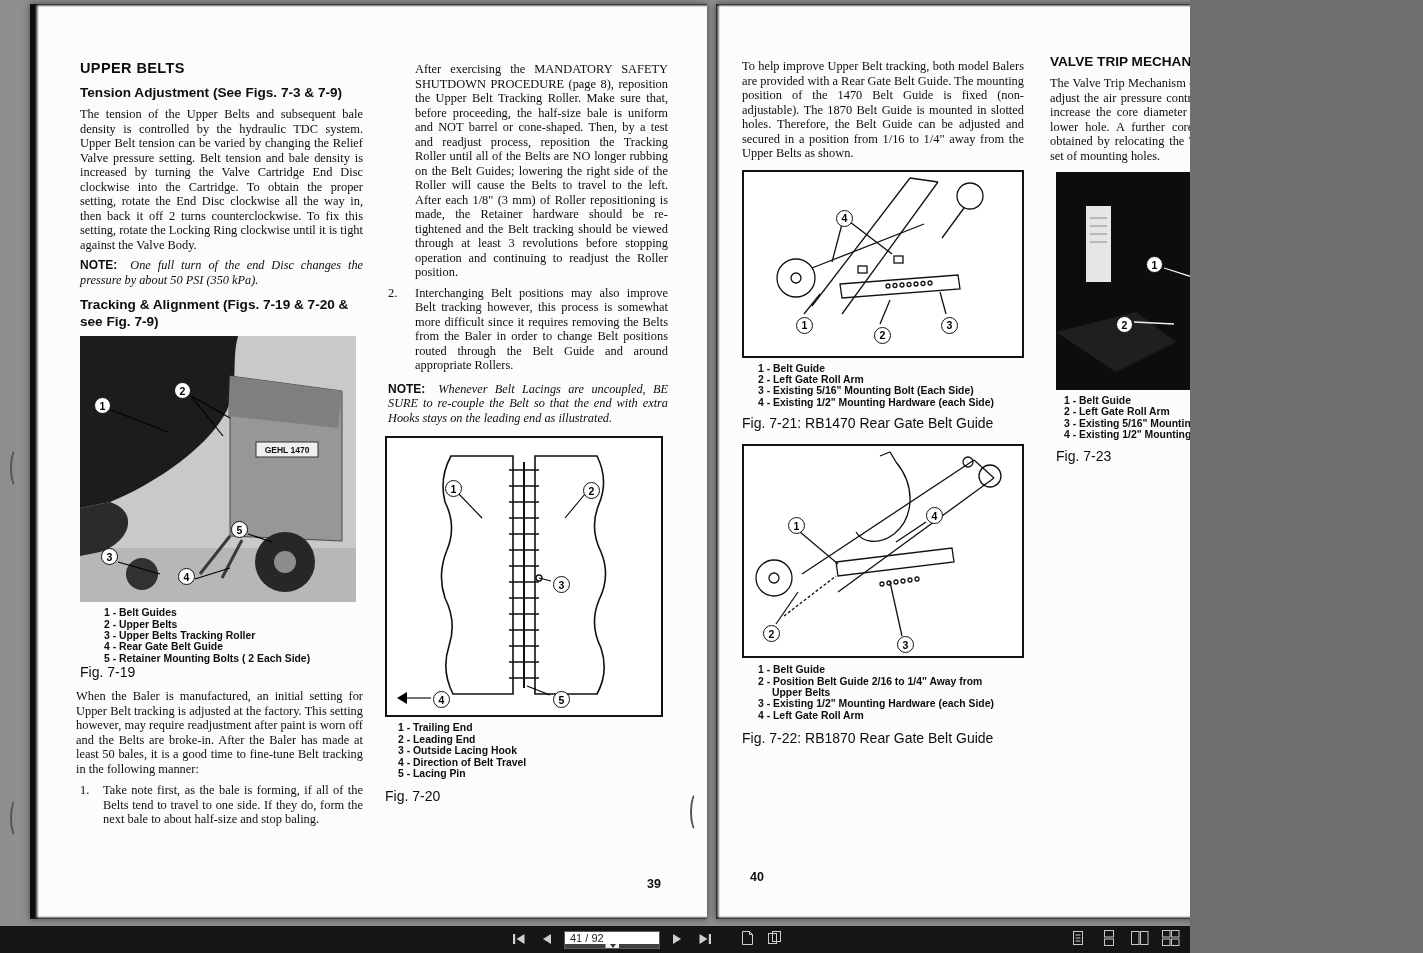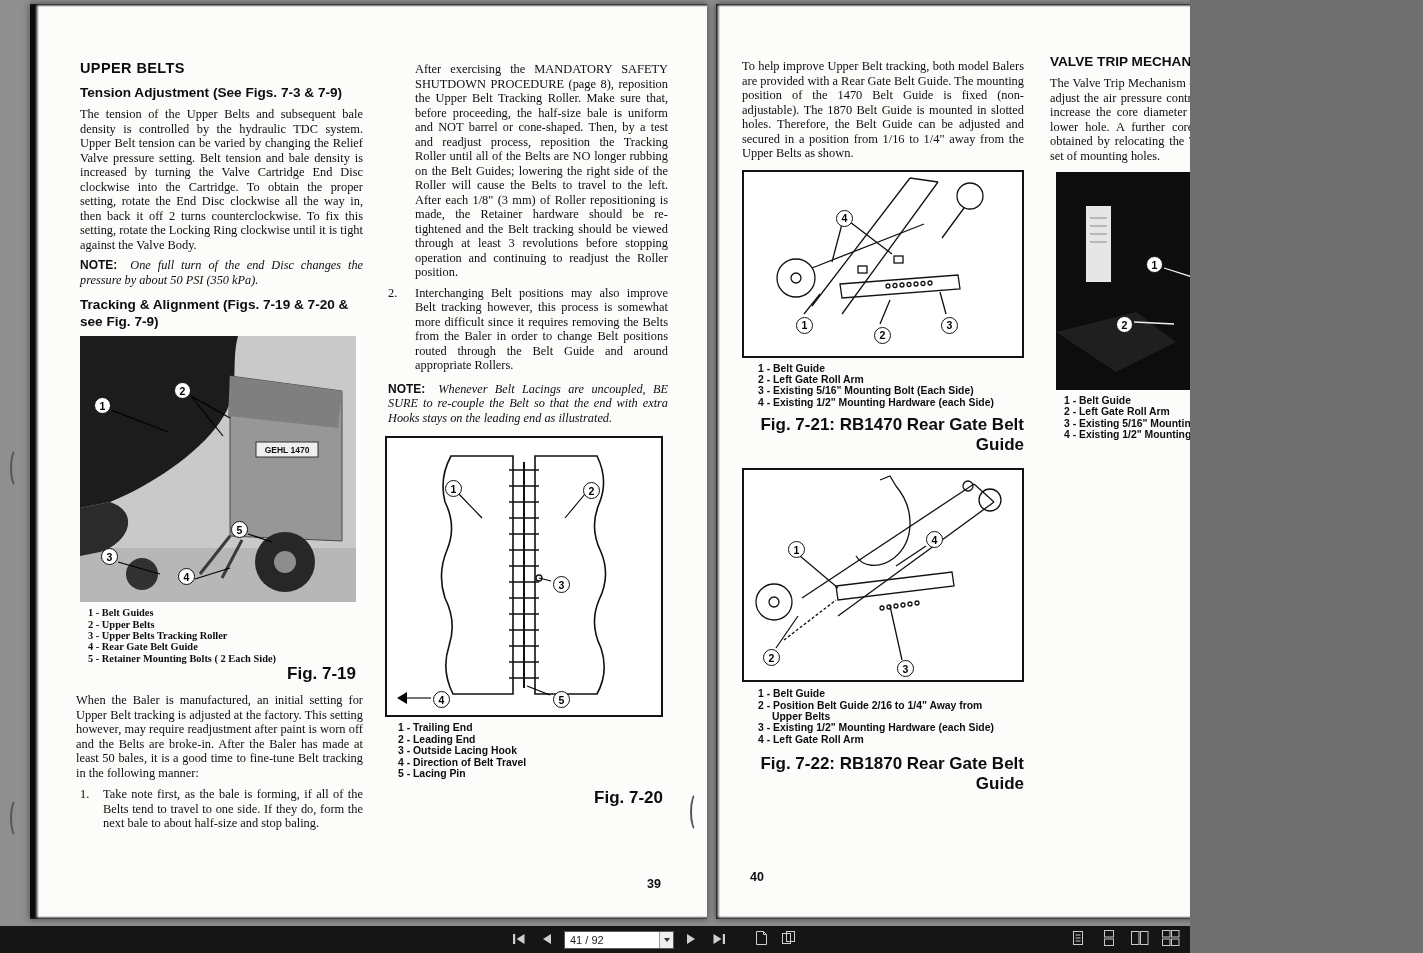--- a/index.html
+++ b/index.html
@@ -28,21 +28,21 @@
   .edge-r { position:absolute; top:0; bottom:0; right:0; width:3px;
     background:linear-gradient(to left,#222,rgba(0,0,0,0)); z-index:5; }
   .h1 { font-family:"Liberation Sans",sans-serif; font-weight:bold; font-size:14.5px; letter-spacing:.4px; }
   .h2 { font-family:"Liberation Sans",sans-serif; font-weight:bold; font-size:13.6px; line-height:17px; }
   .body { font-size:12.4px; line-height:14.5px; text-align:justify; }
   .note { font-size:12.3px; line-height:14.6px; text-align:justify; }
   .note-label { font-family:"Liberation Sans",sans-serif; font-style:normal; font-weight:bold; font-size:12px; margin-right:13px; }
   .note-text { font-style:italic; }
   .legend { font-family:"Liberation Sans",sans-serif; font-weight:bold; font-size:10.4px; line-height:11.4px; }
   .legend > div { padding-left:14px; text-indent:-14px; }
-  .cap { font-family:"Liberation Sans",sans-serif; font-weight:bold; font-size:17px; text-align:right; }
+  .cap { font-family:"Liberation Sans",sans-serif; font-weight:normal; font-size:14px; text-align:left; }
   .pagenum { position:absolute; font-family:Liberation Sans, sans-serif; font-weight:bold; font-size:12.5px; }
   .col { position:absolute; }
   .li { position:relative; }
   .li .num { position:absolute; left:0; top:0; font-size:12.4px; }
 
   
   .fig { position:relative; }
   .fig svg { position:absolute; left:0; top:0; }
   .fig-border { border:2px solid #121212; background:#fff; }
   .callout {
@@ -58,21 +58,21 @@
   
   .arc { position:absolute; width:14px; height:40px; border:2px solid transparent;
     border-left-color:#555; border-radius:50%; z-index:6; }
   .arc.r { border-left-color:transparent; border-right-color:#555; }
 
   
   #toolbar { position:absolute; left:0; right:0; bottom:0; height:27px; background:#151515; z-index:10; }
   .tb-center { position:absolute; left:508px; top:0; height:27px; display:flex; align-items:center; gap:6px; }
   .tb-right  { position:absolute; right:8px; top:0; height:27px; display:flex; align-items:center; gap:9px; }
   .tb-btn { width:22px; height:22px; display:flex; align-items:center; justify-content:center; cursor:pointer; border-radius:2px; }
-  .page-combo { display:flex; align-items:center; height:18px; background:#404040; border:1px solid #5a5a5a; }
+  .page-combo { display:flex; align-items:center; height:18px; background:#404040; border:1px solid #5a5a5a;flex-direction:column; }
   .page-combo input { width:94px; height:16px; border:none; outline:none; padding:0 5px;
     font:11px "Liberation Sans",sans-serif; color:#222; background:#fff; }
   .combo-arrow { width:14px; height:100%; border-left:1px solid #9a9a9a; background:#efefef;
     display:flex; align-items:center; justify-content:center; cursor:pointer; }
   .combo-arrow::after { content:""; width:0; height:0; border-left:3.5px solid transparent;
     border-right:3.5px solid transparent; border-top:4.5px solid #333; }
   .spacer { width:8px; }
 </style>
 </head>
 <body>
@@ -115,21 +115,21 @@
           </g>
         </svg>
         <div class="machine-label" style="left:176px; top:109px; width:62px;">GEHL 1470</div>
         <div class="callout" style="left:14px;  top:61px;">1</div>
         <div class="callout" style="left:94px;  top:46px;">2</div>
         <div class="callout" style="left:21px;  top:212px;">3</div>
         <div class="callout" style="left:98px;  top:232px;">4</div>
         <div class="callout" style="left:151px; top:185px;">5</div>
       </div>
 
-      <div class="legend" style="margin-top:5px; margin-left:8px; width:260px;font-family:Liberation Serif, serif;">
+      <div class="legend" style="margin-top:5px; margin-left:24px; width:260px;">
         <div>1 - Belt Guides</div>
         <div>2 - Upper Belts</div>
         <div>3 - Upper Belts Tracking Roller</div>
         <div>4 - Rear Gate Belt Guide</div>
         <div>5 - Retainer Mounting Bolts ( 2 Each Side)</div>
       </div>
       <div class="cap" style="width:276px;">Fig. 7-19</div>
 
       <div class="body" style="margin-top:9px; margin-left:-4px; width:287px;">When the Baler is manufactured, an initial setting for Upper Belt tracking is adjusted at the factory. This setting however, may require readjustment after paint is worn off and the Belts are broke-in. After the Baler has made at least 50 bales, it is a good time to fine-tune Belt tracking in the following manner:</div>
 

